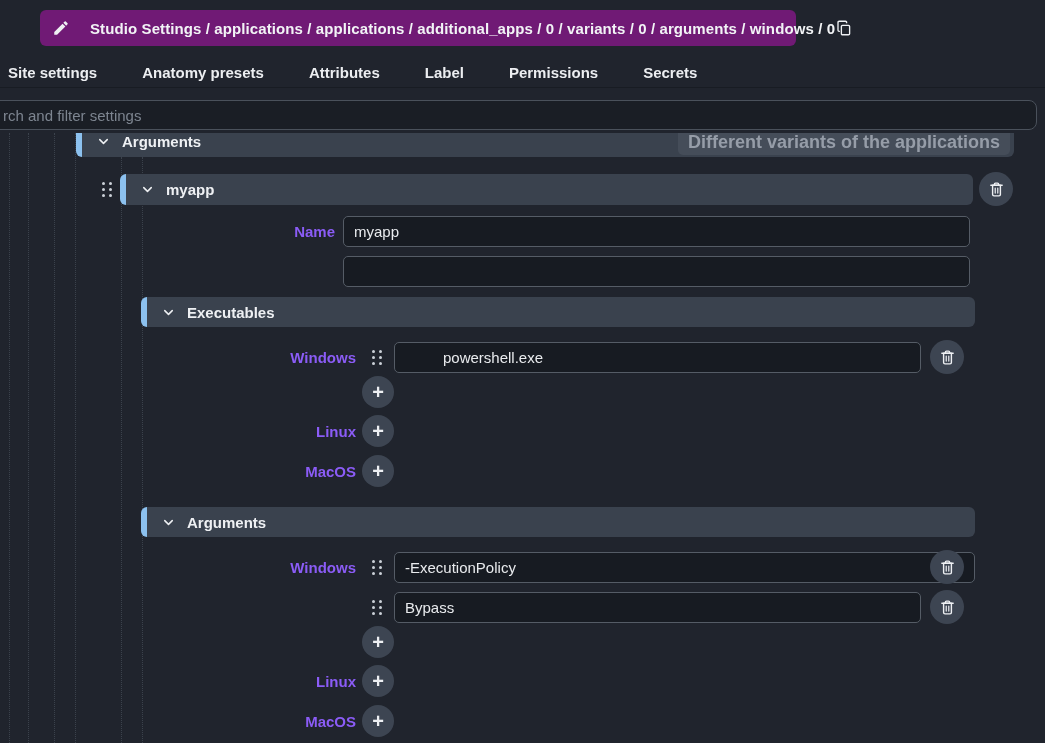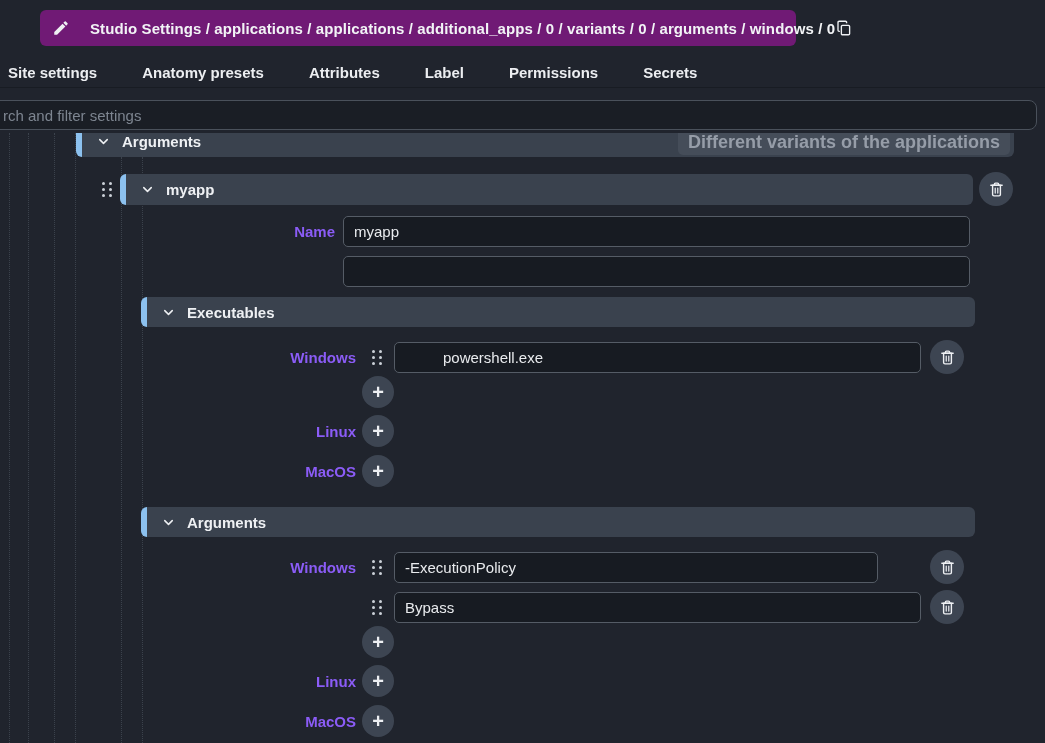--- a/index.html
+++ b/index.html
@@ -216,21 +216,21 @@
 
     <span class="flabel" style="left:180px;top:419px;width:176px">Windows</span>
     <div class="dots" style="left:371px;top:425px">
       <i></i>
         <i></i>
         <i></i>
         <i></i>
         <i></i>
         <i></i>
     </div>
-    <input class="tinput" style="left: 394px; top: 419px; width: 484px;" type="text" value="-ExecutionPolicy">
+    <input class="tinput" style="left: 394px; top: 419px; width: 581px;" type="text" value="-ExecutionPolicy">
     <button class="circle trash" style="left:930px;top:417px">
       <svg class="ico">
           <use href="#i-trash"></use>
         </svg>
     </button>
 
     <div class="dots" style="left:371px;top:465px">
       <i></i>
         <i></i>
         <i></i>

